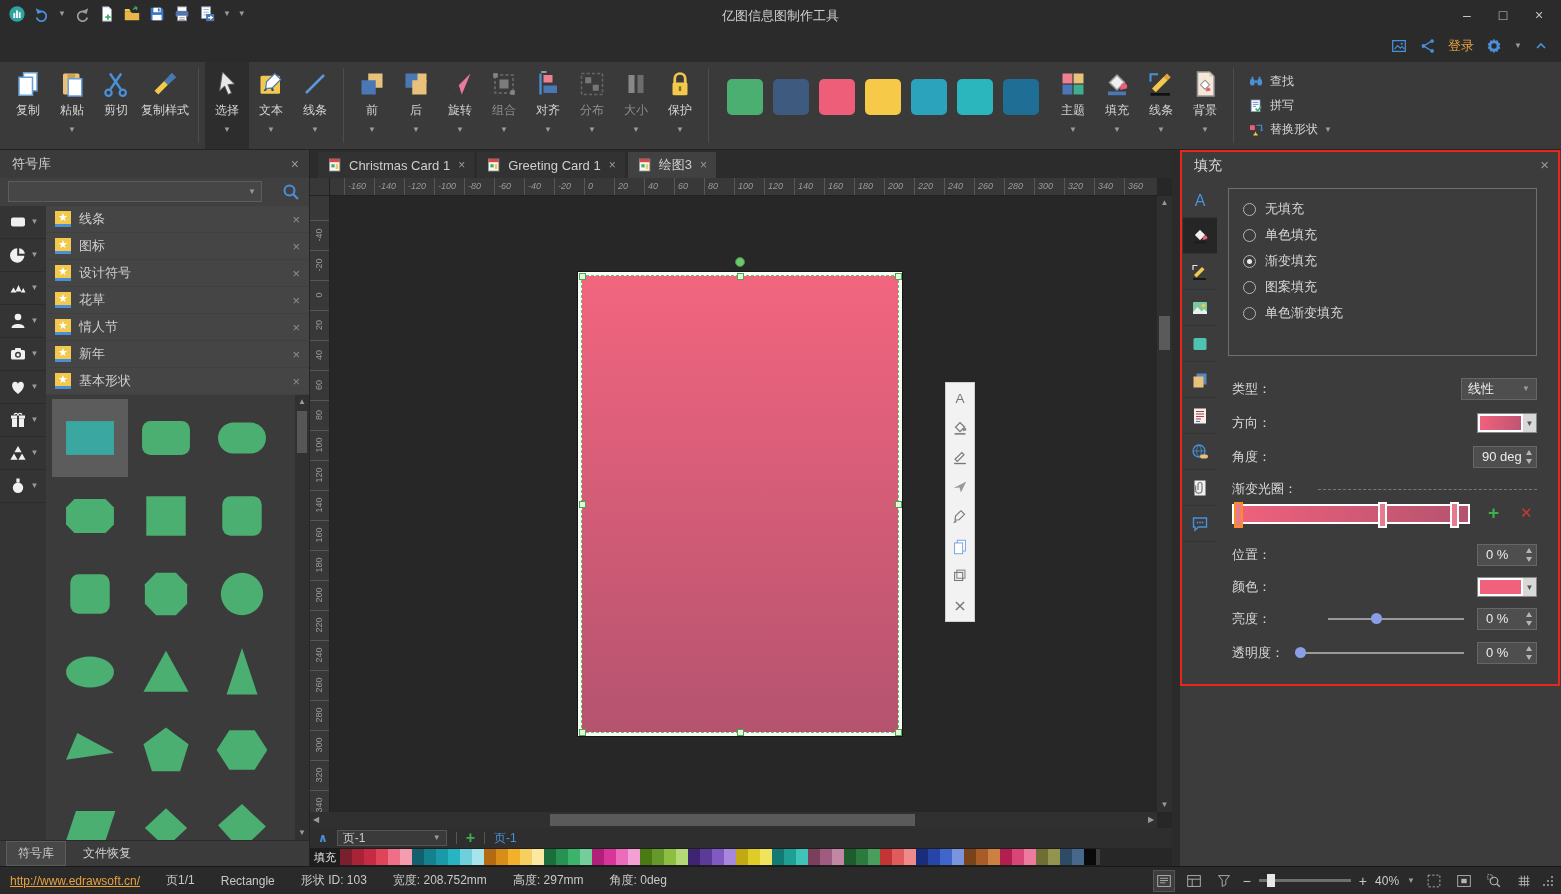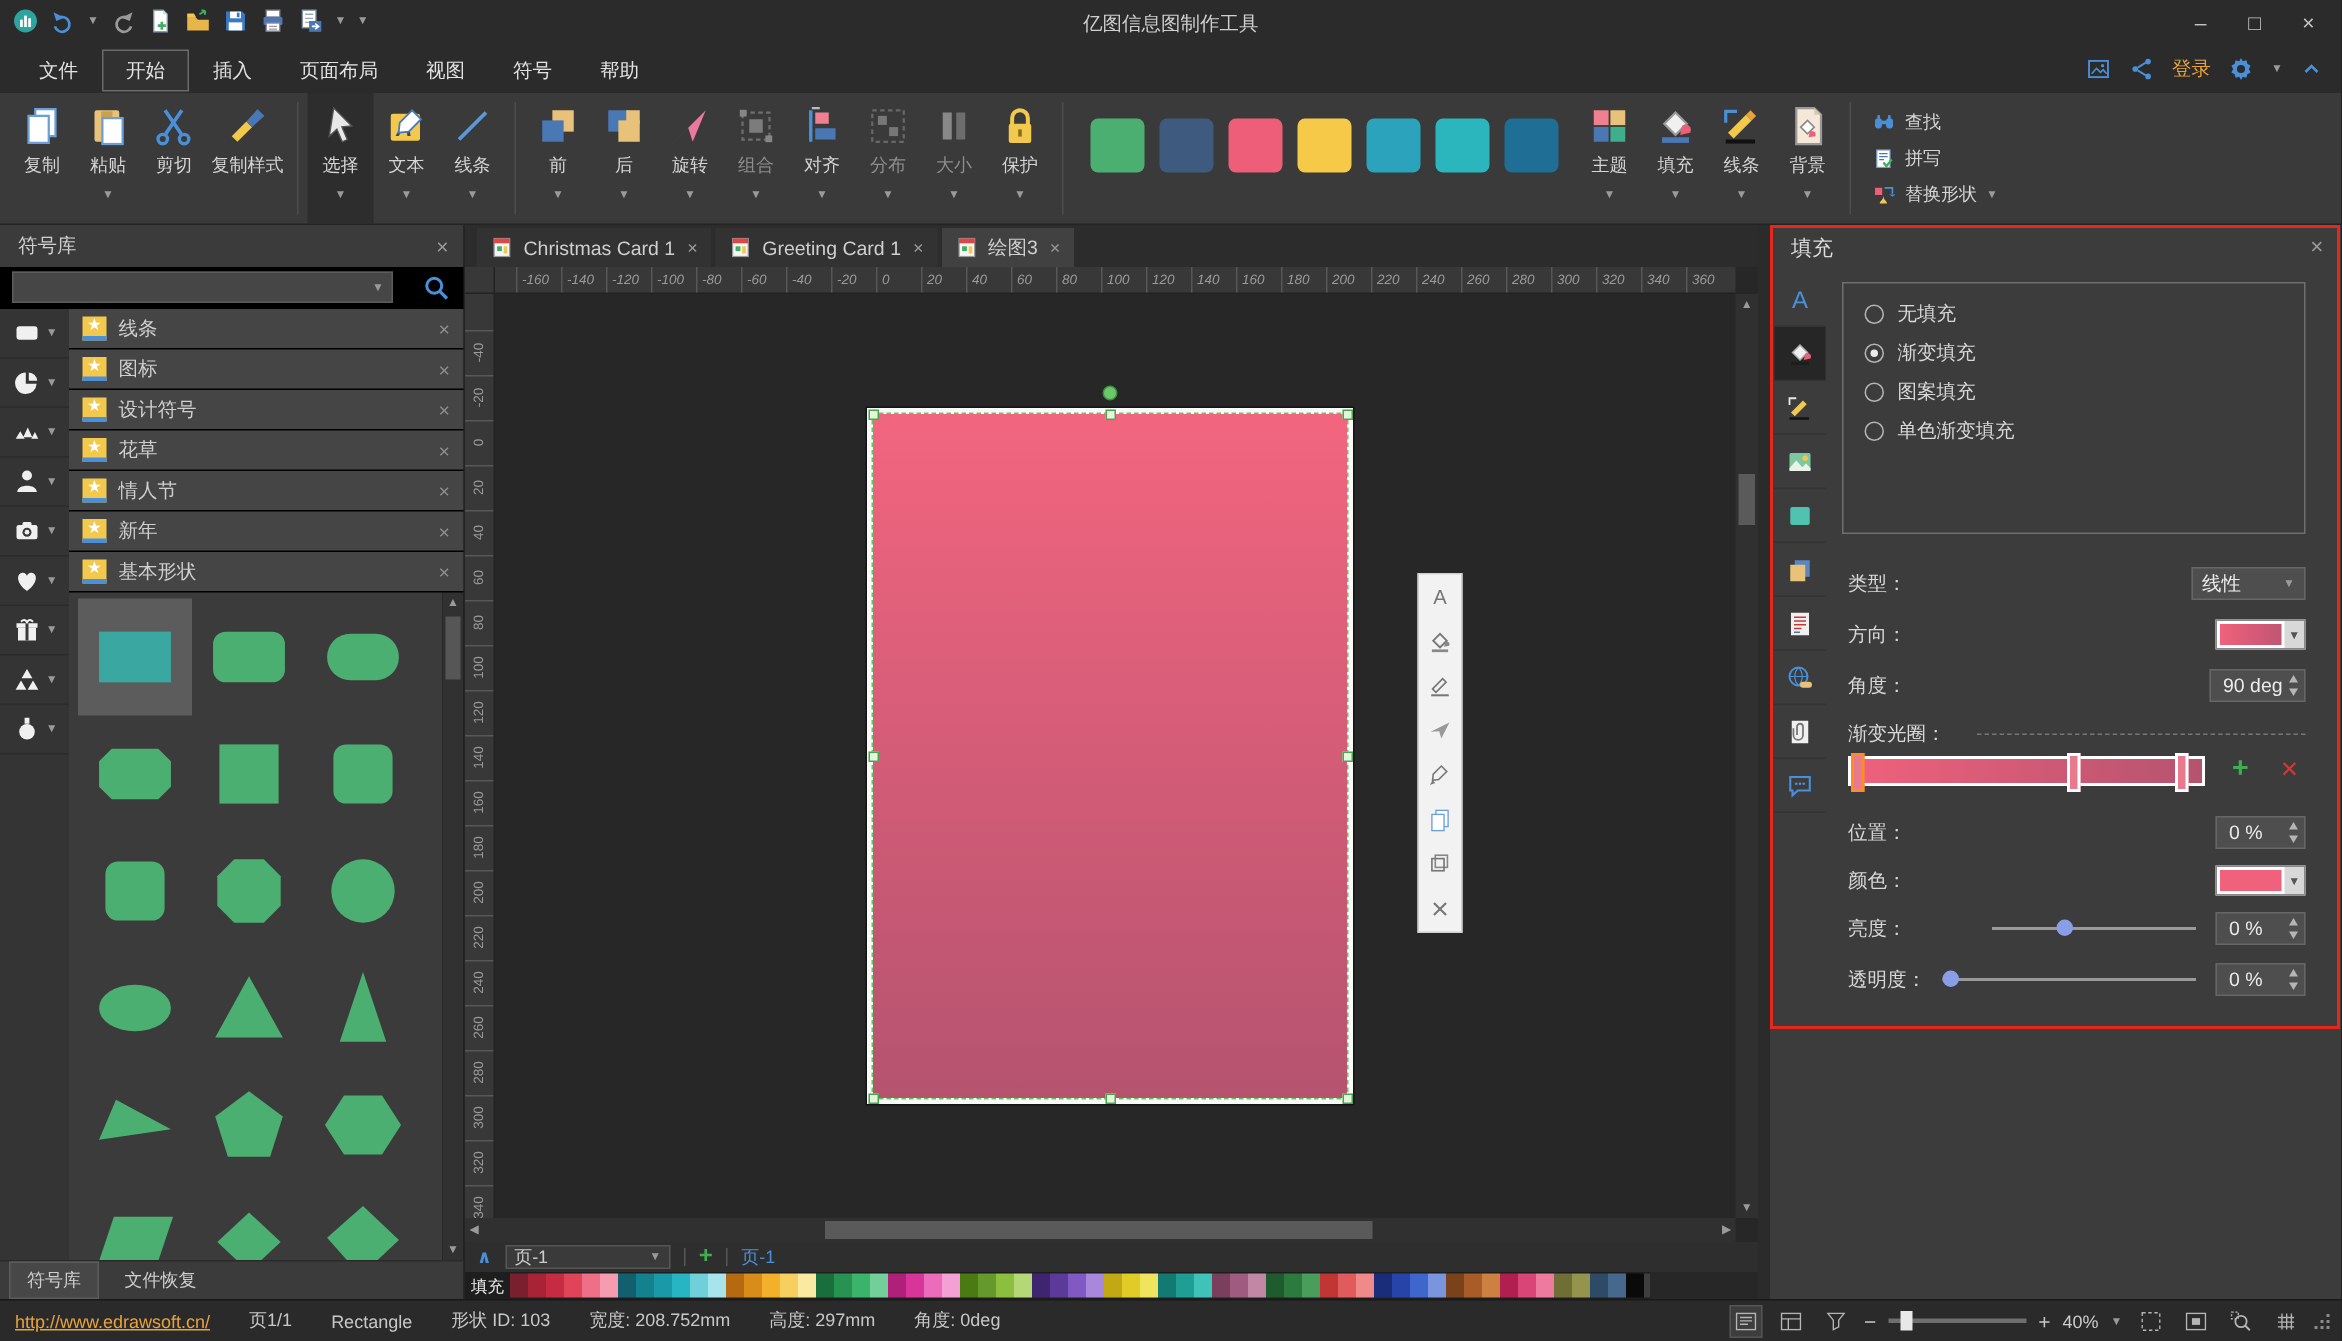--- a/index.html
+++ b/index.html
@@ -34,21 +34,21 @@
   .rib-ic{width:30px;height:30px;margin:1px auto 4px;}
   .rib-label{font-size:12px;line-height:14px;white-space:nowrap;}
   .rib-caret{height:10px;margin-top:4px;}
   .rib-sep{width:1px;background:#4d4d4d;margin:6px 6px;}
   .rib-swatches{display:flex;align-items:flex-start;padding-top:17px;gap:10px;margin:0 12px;}
   .swatch{width:36px;height:36px;border-radius:5px;}
   .rib-utils{display:flex;flex-direction:column;gap:7px;padding-top:11px;margin-left:8px;}
   .rib-util{display:flex;align-items:center;gap:6px;font-size:12px;color:#d5d5d5;white-space:nowrap;}
 
   
-  .left-panel{left:0;top:150px;width:310px;height:716px;background:#000000;border-right:1px solid #242424;}
+  .left-panel{left:0;top:150px;width:310px;height:716px;background:#404040;border-right:1px solid #242424;}
   .lib-header{position:absolute;top:0;left:0;right:0;height:28px;line-height:28px;padding-left:12px;color:#d0d0d0;font-size:13px;background:#3b3b3b;}
   .lib-close{position:absolute;right:10px;top:0;line-height:28px;color:#9a9a9a;font-size:14px;}
   .lib-search{position:absolute;top:28px;left:0;right:0;height:28px;}
   .lib-input{position:absolute;left:8px;top:3px;width:254px;height:21px;background:#464646;border:1px solid #5c5c5c;}
   .lib-input .dd{position:absolute;right:5px;top:6px;}
   .lib-mag{position:absolute;right:8px;top:4px;}
   .lib-strip{position:absolute;left:0;top:56px;width:46px;bottom:26px;background:#343434;}
   .strip-cell{height:33px;border-bottom:1px solid #2b2b2b;display:flex;align-items:center;justify-content:center;gap:3px;}
   .lib-cats{position:absolute;left:46px;top:56px;right:0;}
   .cat-row{height:26px;margin-bottom:1px;background:#454545;display:flex;align-items:center;padding:0 9px;gap:8px;color:#cfcfcf;font-size:13px;}
@@ -216,29 +216,20 @@
       </div>
     <div class="tb-title">亿图信息图制作工具</div>
     <div class="tb-controls">
       <div class="tb-ctrl">–</div>
       <div class="tb-ctrl">□</div>
       <div class="tb-ctrl">×</div>
     </div>
   </div>
 
   <div class="menubar abs">
-    <div class="menu-tabs" id="menu-tabs">
-        <div class="menu-tab">文件</div>
-        <div class="menu-tab active">开始</div>
-        <div class="menu-tab">插入</div>
-        <div class="menu-tab">页面布局</div>
-        <div class="menu-tab">视图</div>
-        <div class="menu-tab">符号</div>
-        <div class="menu-tab">帮助</div>
-      </div>
     <div class="menu-right" id="menu-right">
         <span class="icon i18">
           <svg viewBox="0 0 20 20">
             <rect x="3" y="4" width="14" height="12" fill="none" stroke="#4a90d9" stroke-width="1.4"></rect>
             <path d="M5 13.5 l3.5 -4 3 3 2 -2 2.5 3" fill="none" stroke="#4a90d9" stroke-width="1.2"></path>
             <circle cx="13" cy="7.5" r="1.2" fill="#4a90d9"></circle>
           </svg>
         </span>
         <span class="icon i18">
           <svg viewBox="0 0 20 20">
@@ -1112,20 +1103,24 @@
             </svg>
           </span>
         </div>
       </div>
     <div class="fp-radiobox" id="fp-radios">
         <div class="fp-radio">
           <span class="radio-dot"></span>
           <span>无填充</span>
         </div>
         <div class="fp-radio">
+          <span class="radio-dot"></span>
+          <span>单色填充</span>
+        </div>
+        <div class="fp-radio">
           <span class="radio-dot on"></span>
           <span>渐变填充</span>
         </div>
         <div class="fp-radio">
           <span class="radio-dot"></span>
           <span>图案填充</span>
         </div>
         <div class="fp-radio">
           <span class="radio-dot"></span>
           <span>单色渐变填充</span>

